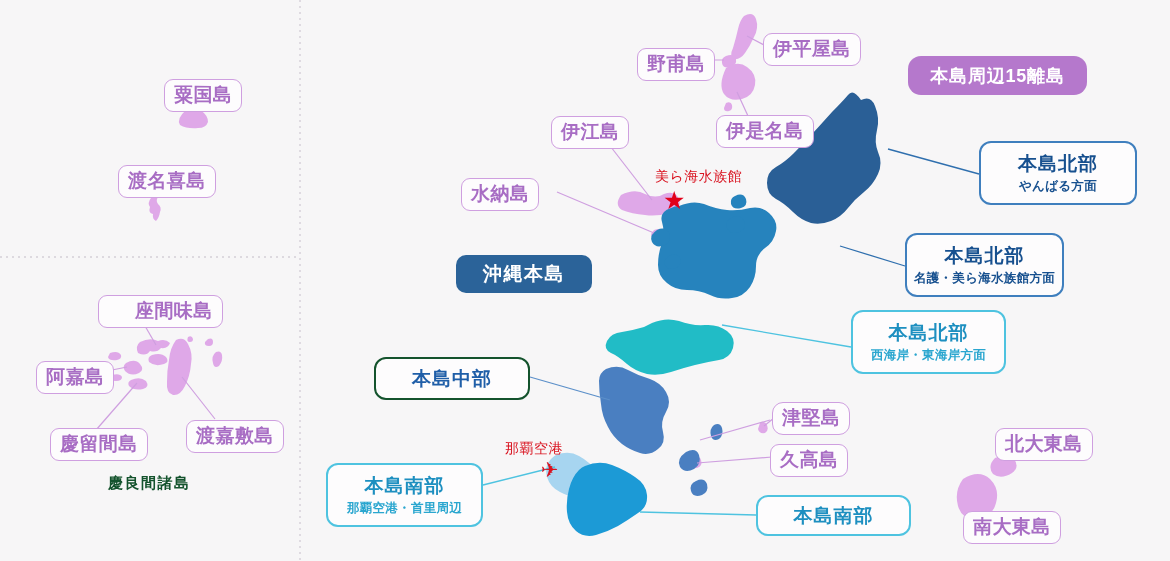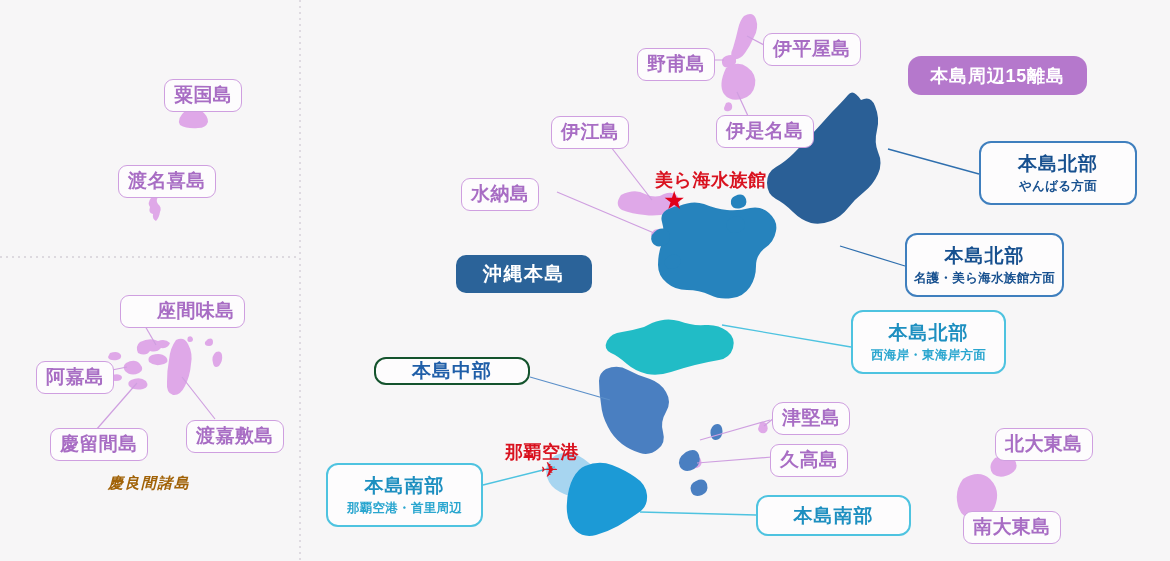--- a/index.html
+++ b/index.html
@@ -54,22 +54,22 @@
     white-space:nowrap;
   }
   .badge.navy{background:#2b6399;}
   .badge.purple{background:#b578cc;border-radius:13px;font-size:18px;letter-spacing:.8px;}
 
   
   .caption{
     position:absolute;white-space:nowrap;
     font-weight:700;
   }
-  .caption.kerama{color:#a16207;font-size:15px;letter-spacing:1.5px;font-style:italic;}
-  .caption.red{color:#d9121f;font-size:18px;font-weight:700;letter-spacing:.5px;}
+  .caption.kerama{color:#14532d;font-size:15px;letter-spacing:1.5px;}
+  .caption.red{color:#d9121f;font-size:14px;font-weight:400;letter-spacing:.5px;}
 
   .poi-star{position:absolute;color:#e2001a;font-size:25px;line-height:1;}
   .poi-plane{position:absolute;color:#d9121f;font-size:21px;line-height:1;}
 </style>
 </head>
 <body>
 
 <div id="map-root">
 
   <svg id="map-svg" viewBox="0 0 1170 561" xmlns="http://www.w3.org/2000/svg">
@@ -193,42 +193,42 @@
   <div class="chip region deep" style="left:905px;top:233px;width:159px;">
     <span class="t1">本島北部</span>
     <span class="t2">名護・美ら海水族館方面</span>
   </div>
 
   <div class="chip region cyan" style="left:851px;top:310px;width:155px;">
     <span class="t1">本島北部</span>
     <span class="t2">西海岸・東海岸方面</span>
   </div>
 
-  <div class="chip region" style="left:374px;top:357px;width:156px;height:28px;padding:9px;text-align:center;">
+  <div class="chip region" style="left:374px;top:357px;width:156px;height:43px;padding:9px;text-align:center;">
     <span class="t1">本島中部</span>
   </div>
 
   <div class="chip region cyan" style="left:326px;top:463px;width:157px;">
     <span class="t1">本島南部</span>
     <span class="t2">那覇空港・首里周辺</span>
   </div>
 
   <div class="chip region cyan" style="left:756px;top:495px;width:155px;height:41px;padding:0;">
     <span class="t1">本島南部</span>
   </div>
 
   <div class="chip island" style="left:164px;top:79px;">
     <span>粟国島</span>
   </div>
 
   <div class="chip island" style="left:118px;top:165px;">
     <span>渡名喜島</span>
   </div>
 
-  <div class="chip island" style="left:120px;top:295px;padding-left:36px;">
+  <div class="chip island" style="left:98px;top:295px;padding-left:36px;">
     <span>座間味島</span>
   </div>
 
   <div class="chip island" style="left:36px;top:361px;">
     <span>阿嘉島</span>
   </div>
 
   <div class="chip island" style="left:50px;top:428px;">
     <span>慶留間島</span>
   </div>

